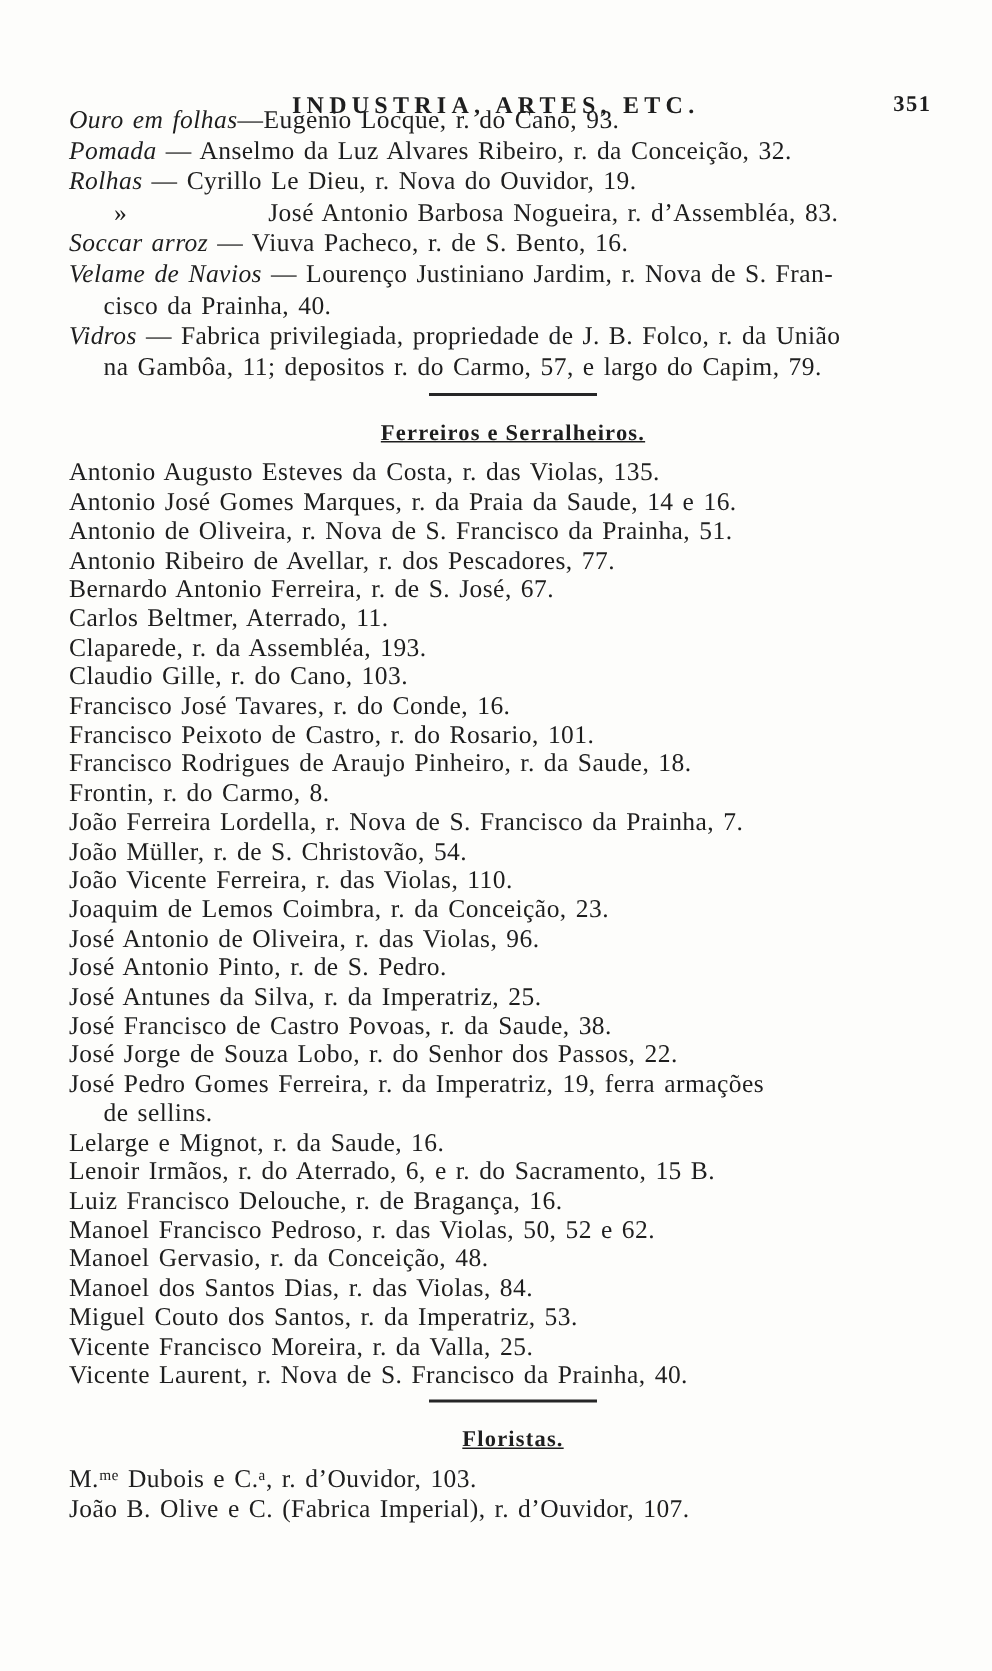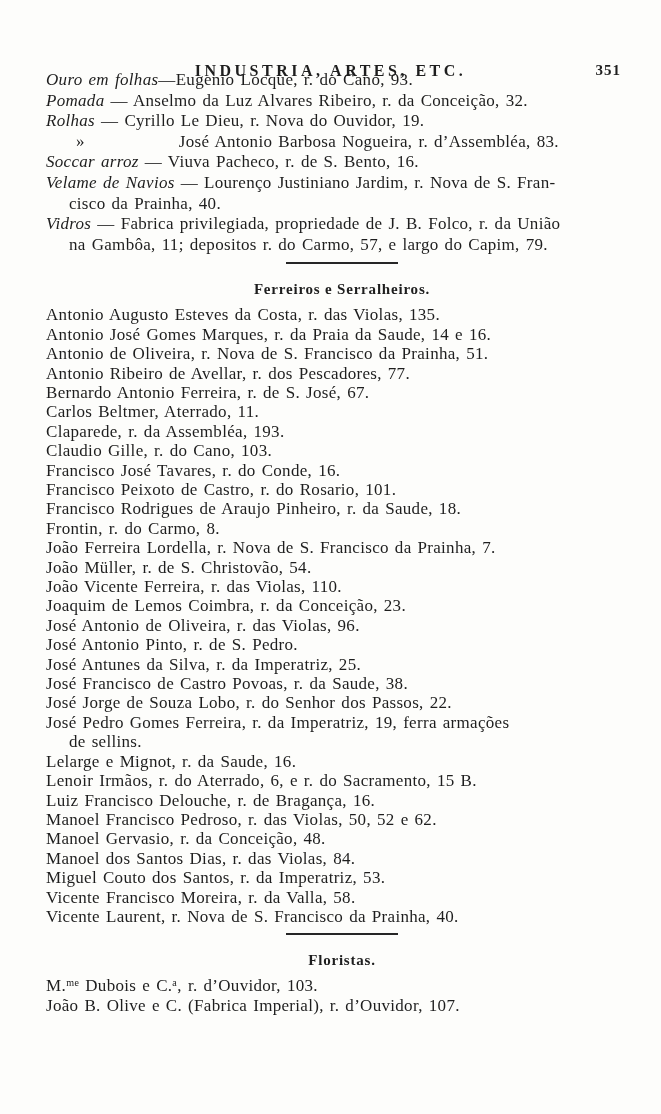--- a/index.html
+++ b/index.html
@@ -36,21 +36,21 @@
   .term:empty { display:none; }
   .ditto { display:inline-block; margin-left:30px; margin-right:94px; }
   .ditto:empty { display:none; }
 
   .rule {
     width:112px; height:2px; background:#262626;
     margin:7px auto 5px auto;
   }
   .section-title {
     text-align:center; font-weight:bold; font-size:15px;
-    letter-spacing:0.8px; margin:16px 0 7px 0; line-height:18px;
+    letter-spacing:0.8px; margin:16px 0 7px 0; line-height:18px;text-decoration:underline;
   }
 </style>
 </head>
 <body>
 
 <div class="page">
 
   <div class="header-title">INDUSTRIA, ARTES, ETC.</div>
   <div class="header-num">351</div>
 
@@ -137,21 +137,21 @@
         <div class="line"><span>Luiz Francisco Delouche, r. de Bragança, 16.</span></div>
 
         <div class="line"><span>Manoel Francisco Pedroso, r. das Violas, 50, 52 e 62.</span></div>
 
         <div class="line"><span>Manoel Gervasio, r. da Conceição, 48.</span></div>
 
         <div class="line"><span>Manoel dos Santos Dias, r. das Violas, 84.</span></div>
 
         <div class="line"><span>Miguel Couto dos Santos, r. da Imperatriz, 53.</span></div>
 
-        <div class="line"><span>Vicente Francisco Moreira, r. da Valla, 58.</span></div>
+        <div class="line"><span>Vicente Francisco Moreira, r. da Valla, 25.</span></div>
 
         <div class="line"><span>Vicente Laurent, r. Nova de S. Francisco da Prainha, 40.</span></div>
       </div>
 
     <div class="rule"></div>
     <div class="section-title">Floristas.</div>
 
     <div class="entries">
 
         <div class="line"><span>M.ᵐᵉ Dubois e C.ᵃ, r. d’Ouvidor, 103.</span></div>

